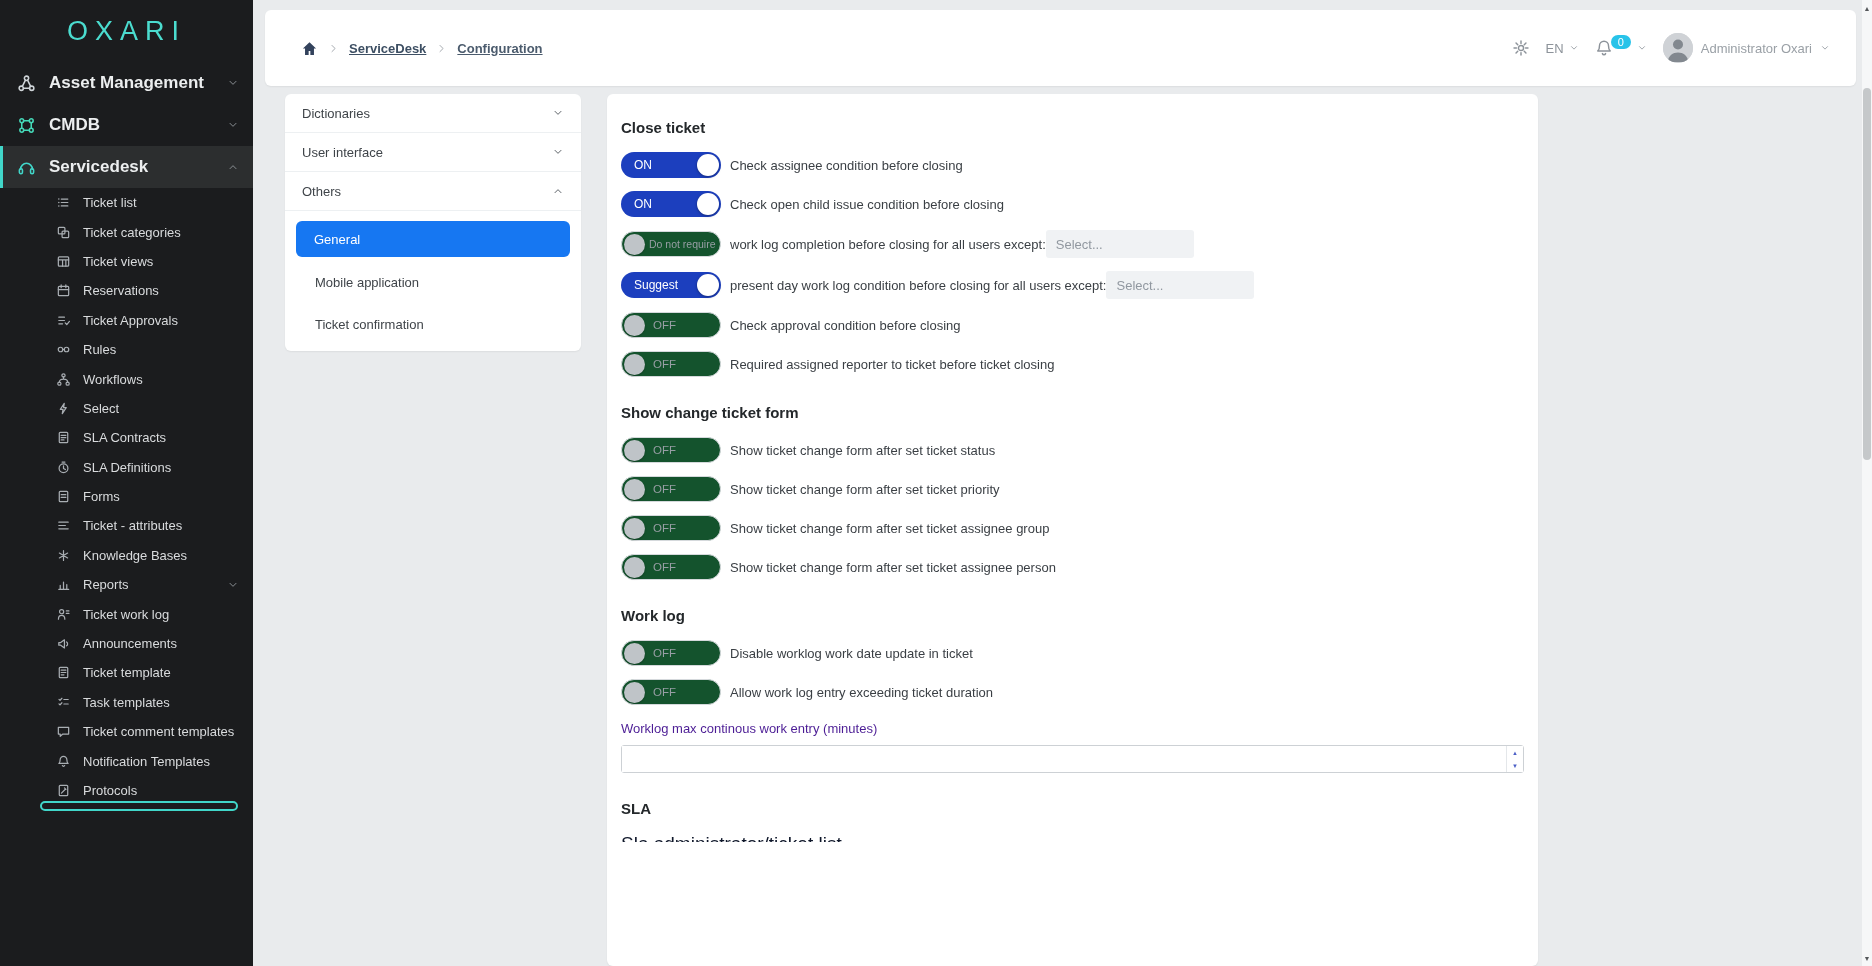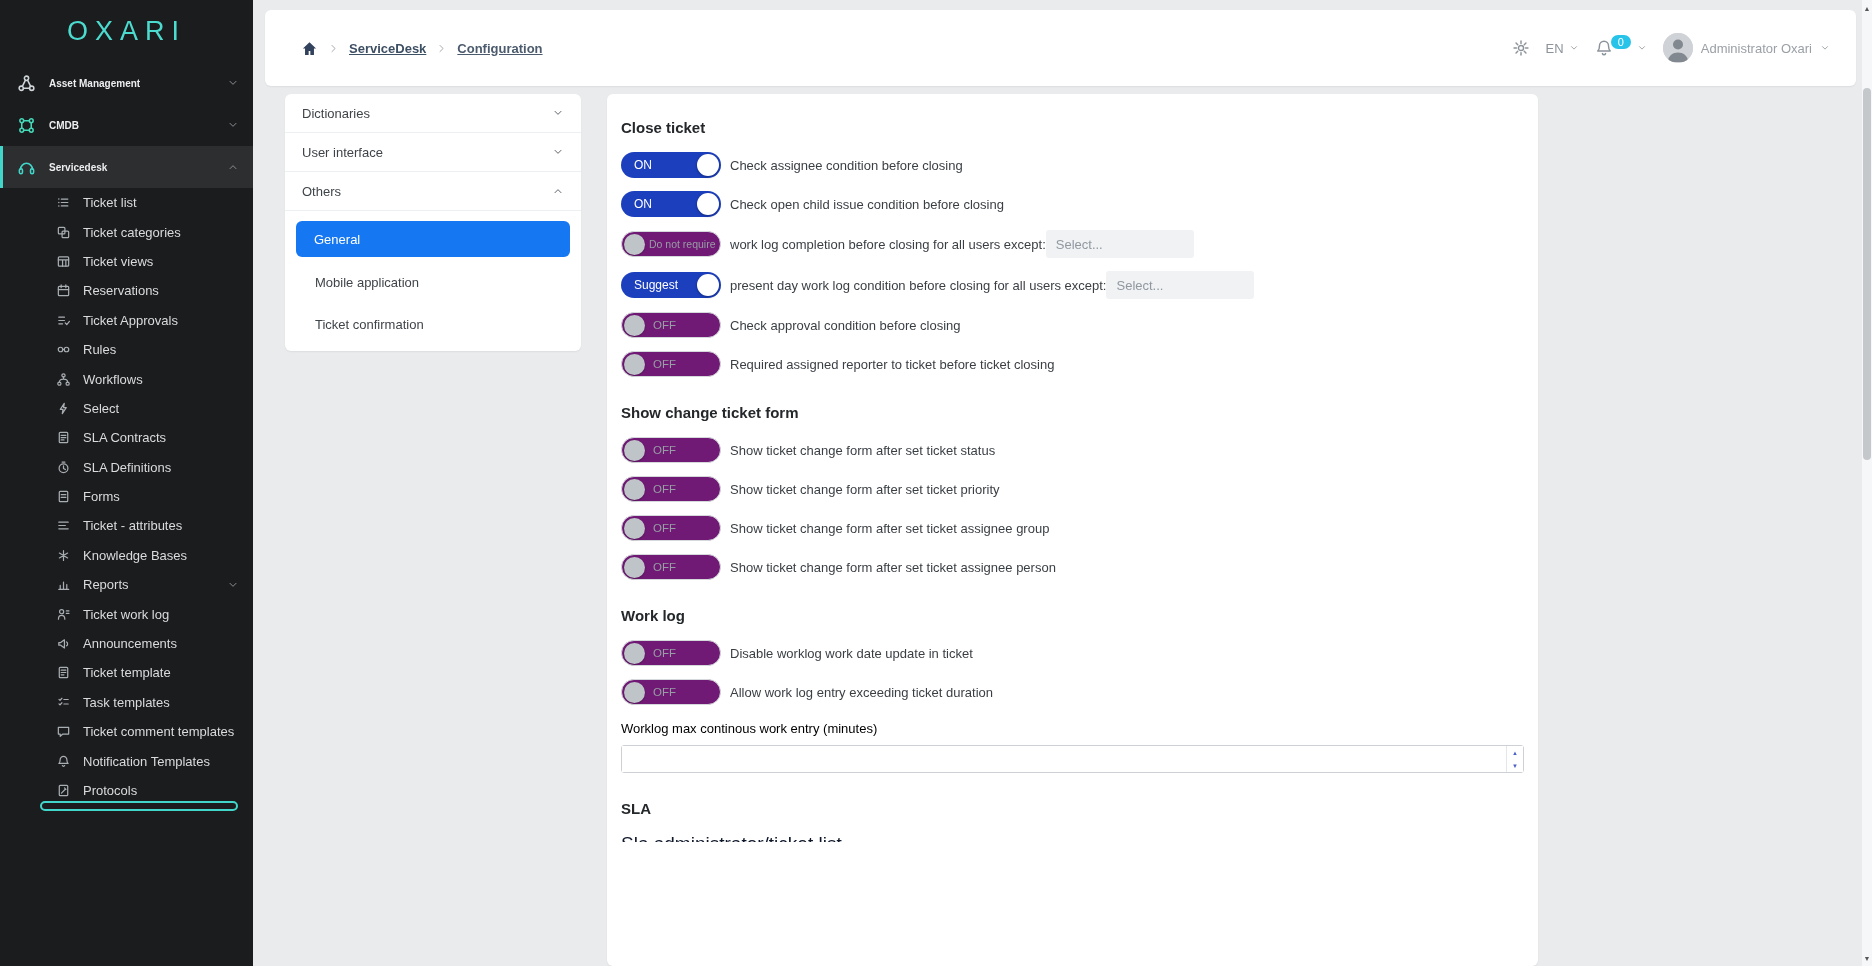--- a/index.html
+++ b/index.html
@@ -2,21 +2,21 @@
 <html><head>
 <meta charset="utf-8">
 <style>
   * { box-sizing: border-box; margin: 0; padding: 0; }
   body { font-family: "Liberation Sans", sans-serif; background:#d8dadd; }
   .page { position:relative; width:1872px; height:966px; background:#e9ebed; overflow:hidden; }
 
   
   .sidebar { position:absolute; left:0; top:0; width:253px; height:966px; background:#1b1c1e; color:#d9dbdd; }
   .logo { height:62px; display:flex; align-items:center; justify-content:center; color:#4bdccf; font-size:27px; letter-spacing:7px; font-weight:400; }
-  .side-item { height:42px; display:flex; align-items:center; gap:13px; padding:0 14px 0 17px; font-size:10px; font-weight:600; color:#eceeef; cursor:pointer; }
+  .side-item { height:42px; display:flex; align-items:center; gap:13px; padding:0 14px 0 17px; font-size:17px; font-weight:600; color:#eceeef; cursor:pointer; }
   .side-item.active { background:#2c2e2f; border-left:3px solid #41d6c9; padding-left:14px; }
   .side-item .s-icon { width:19px; height:19px; color:#cfd4d8; display:flex; }
   .side-item.active .s-icon { color:#41d6c9; }
   .side-item.cmdb .s-icon { color:#45d9b8; }
   .s-icon svg { width:100%; height:100%; }
   .s-chev { margin-left:auto; width:12px; height:12px; color:#8b9094; display:flex; }
   .sub-item { height:29.4px; display:flex; align-items:center; gap:12px; padding:0 14px 0 56px; font-size:13px; color:#d9dbdd; cursor:pointer; }
   .sub-item .s-icon { width:15px; height:15px; color:#a9aeb3; display:flex; flex:none; }
   .focus-outline { position:absolute; left:40px; top:801px; width:198px; height:10px; border:2px solid #41d6c9; border-radius:6px; }
 
@@ -48,31 +48,31 @@
   .config-item { height:42px; display:flex; align-items:center; padding:0 18px 0 30px; font-size:13px; color:#3f4449; cursor:pointer; }
   .config-item.active { margin:10px 11px 4px; height:36px; background:#1677f2; color:#fff; border-radius:6px; padding:0 18px; }
 
   
   .settings { position:absolute; left:607px; top:94px; width:931px; height:872px; padding:25px 14px; overflow:hidden; }
   .sec-title { font-size:15px; font-weight:700; color:#24282b; margin:0 0 16px; }
   .section + .section { margin-top:27px; }
   .toggle-row { display:flex; align-items:center; margin-bottom:13px; }
   .toggle { position:relative; width:100px; height:26px; border-radius:14px; flex:none; cursor:pointer; }
   .toggle.on { background:#1c3fbe; }
-  .toggle.off { background:#701a75; border:1px solid #d5d9dc; }
+  .toggle.off { background:#14532d; border:1px solid #d5d9dc; }
   .t-label { position:absolute; left:13px; top:50%; transform:translateY(-50%); font-size:12px; color:#fff; white-space:nowrap; }
   .t-label.small { font-size:10.5px; }
   .toggle.off .t-label { left:31px; color:#979ea4; font-size:11.5px; }
   .toggle.off .t-label.small { left:27px; font-size:10.5px; }
   .knob { position:absolute; top:2px; width:22px; height:22px; border-radius:50%; background:#fff; box-shadow:0 1px 3px rgba(0,0,0,.35); }
   .toggle.on .knob { right:2px; }
   .toggle.off .knob { left:1.5px; top:1.5px; width:21px; height:21px; background:#bfc4c8; box-shadow:0 1px 2px rgba(0,0,0,.25); }
   .row-label { margin-left:9px; font-size:13px; color:#3a3f44; }
   .select { width:148px; height:28px; background:#f0f2f4; border-radius:3px; display:flex; align-items:center; padding:0 10px; font-size:13px; color:#9198a0; cursor:pointer; }
-  .field-label { font-size:13px; color:#000000; margin:16px 0 9px; }
+  .field-label { font-size:13px; color:#4c1d95; margin:16px 0 9px; }
   .num-input { position:relative; height:28px; border:1px solid #cdd1d5; border-radius:3px; background:#fff; }
   .num-input input { width:100%; height:100%; border:none; outline:none; padding:0 24px 0 8px; font-size:13px; font-family:"Liberation Sans",sans-serif; }
   .spinner { position:absolute; right:0; top:0; bottom:0; width:17px; border-left:1px solid #e4e7ea; display:flex; flex-direction:column; }
   .spin-btn { flex:1; display:flex; align-items:center; justify-content:center; font-size:6px; color:#4b5fc6; cursor:pointer; }
   .clipped { height:9px; overflow:hidden; font-size:19px; color:#0f172a; }
 
   
   .v-scrollbar { position:absolute; right:0; top:0; width:10px; height:966px; background:#f6f7f8; }
   .v-thumb { position:absolute; left:1px; top:88px; width:8px; height:372px; background:#c5c8ca; border-radius:4px; cursor:pointer; }
   .v-arrow { position:absolute; left:0; width:10px; height:12px; display:flex; align-items:center; justify-content:center; font-size:7px; color:#55585b; cursor:pointer; }

